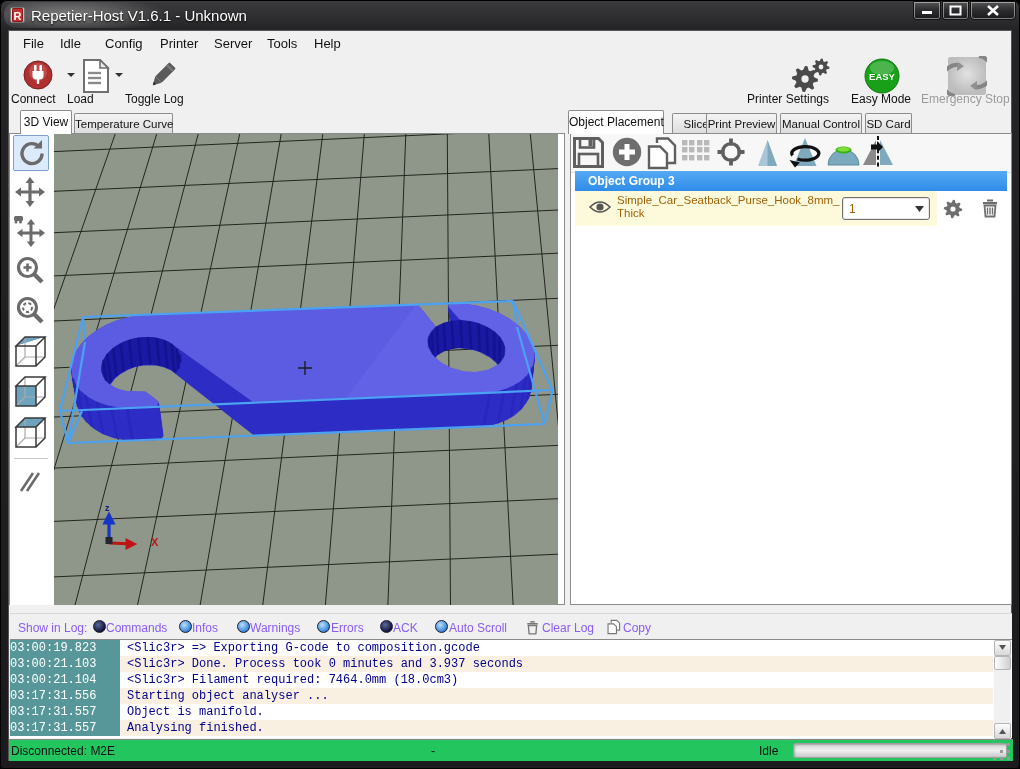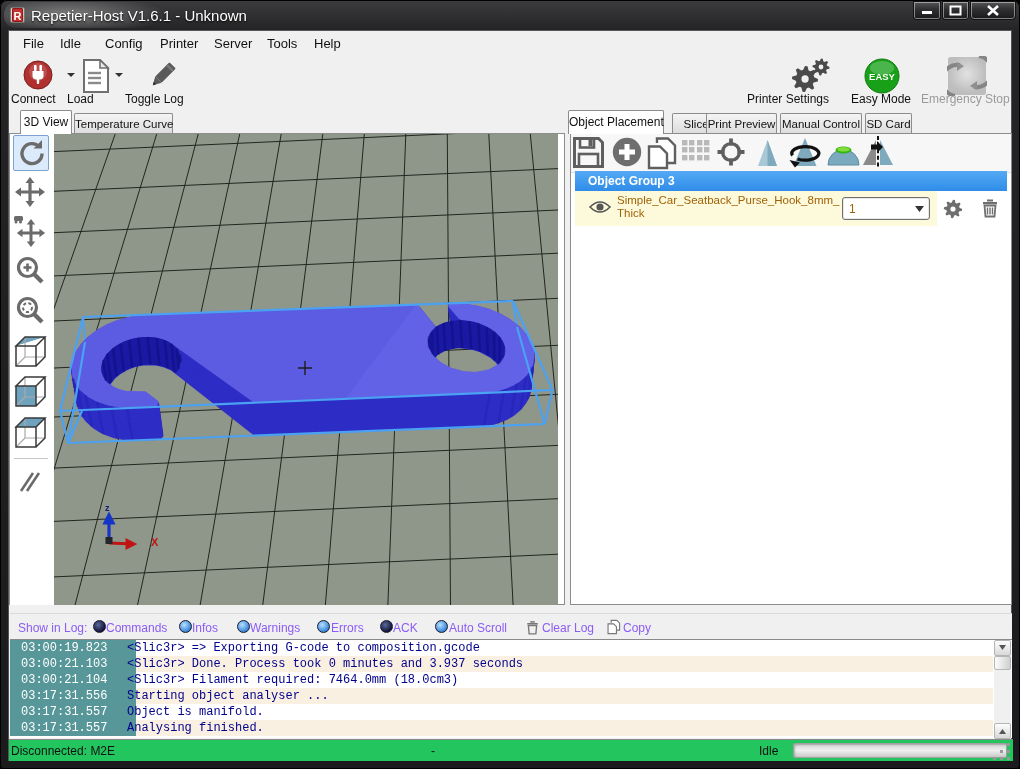--- a/index.html
+++ b/index.html
@@ -35,21 +35,21 @@
 .grpheader{position:absolute;left:4px;top:37px;width:432px;height:20px;background:linear-gradient(#55aaf4,#2f8ce8);color:#fff;font-weight:bold;font-size:12px;padding:3px 0 0 13px}
 .objrow{position:absolute;left:4px;top:57px;width:362px;height:35px;background:#fdfadc;font-size:12px;color:#a16207}
 
 .logbar{position:absolute;left:1px;top:582px;width:1002px;height:26px;background:#f0f0f0;border-top:1px solid #d9d9d9;font-size:12px;color:#8b5cf6}
 .led{position:absolute;top:6px;width:13px;height:13px;border-radius:50%;border:1px solid #1a1a2e}
 .led.on{background:radial-gradient(circle at 38% 35%,#5a6a9a,#14143c 70%)}
 .led.off{background:radial-gradient(circle at 38% 35%,#b8e0ff,#2f7fd4 75%)}
 .logtxt{position:absolute;top:7px;white-space:nowrap}
 .logwrap{position:absolute;left:1px;top:608px;width:1002px;height:99px;background:#fff;border-top:1px solid #898989;font-family:"Liberation Mono",monospace;font-size:12px}
 .lrow{position:absolute;left:0;width:983px;height:16px;line-height:16px;white-space:nowrap}
-.lrow .ts{position:absolute;left:0;top:0;width:126px;height:16px;background:#579799;color:#fff;padding-left:11px}
+.lrow .ts{position:absolute;left:0;top:0;width:110px;height:16px;background:#579799;color:#fff;padding-left:0}
 .lrow .msg{position:absolute;left:117px;top:0;color:#00008b}
 .vsb{position:absolute;left:984px;top:0;width:17px;height:99px;background:#f0f0f0}
 .statusbar{position:absolute;left:0px;top:708px;width:1004px;height:22px;background:#22c55e;border-top:1px solid #898989;font-size:12px;color:#111}
 .pbar{position:absolute;left:784px;top:3px;width:214px;height:15px;border:1px solid #a0a0a0;border-radius:2px;background:linear-gradient(#d6d6d6,#efefef 50%,#c9c9c9);box-shadow:inset 1px 1px 2px rgba(0,0,0,.25)}
 .icon{position:absolute}
 </style></head><body>
 <div class="win">
  <div class="titlebar">
   <div class="tglow"></div>
   <div class="ticon">

